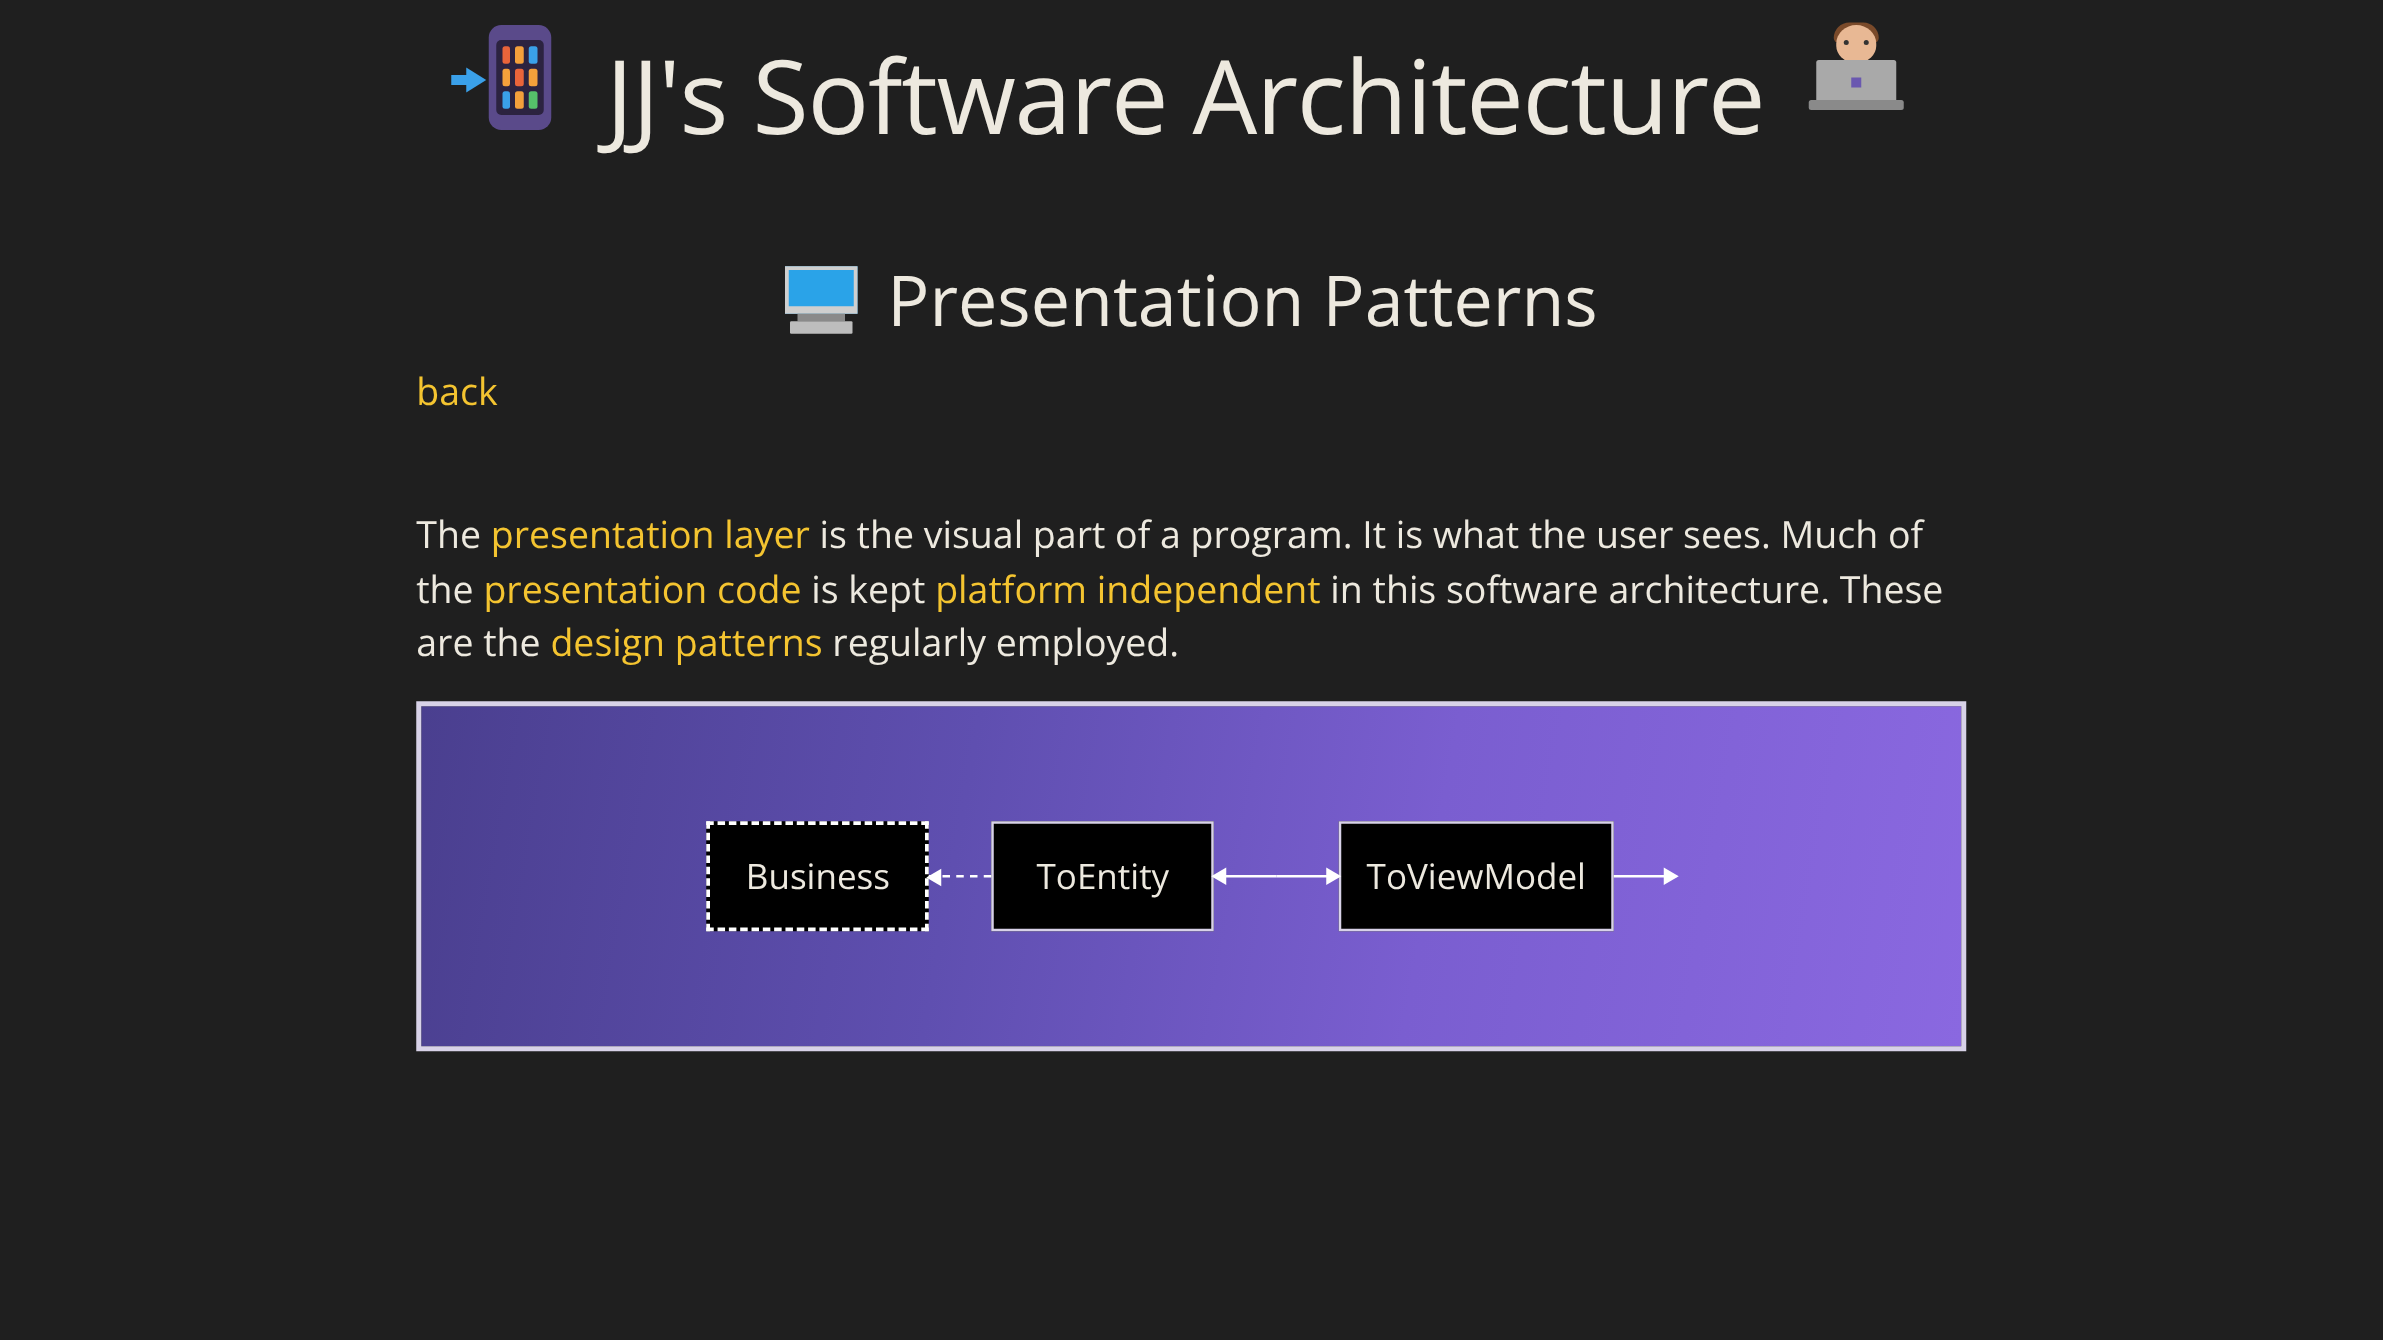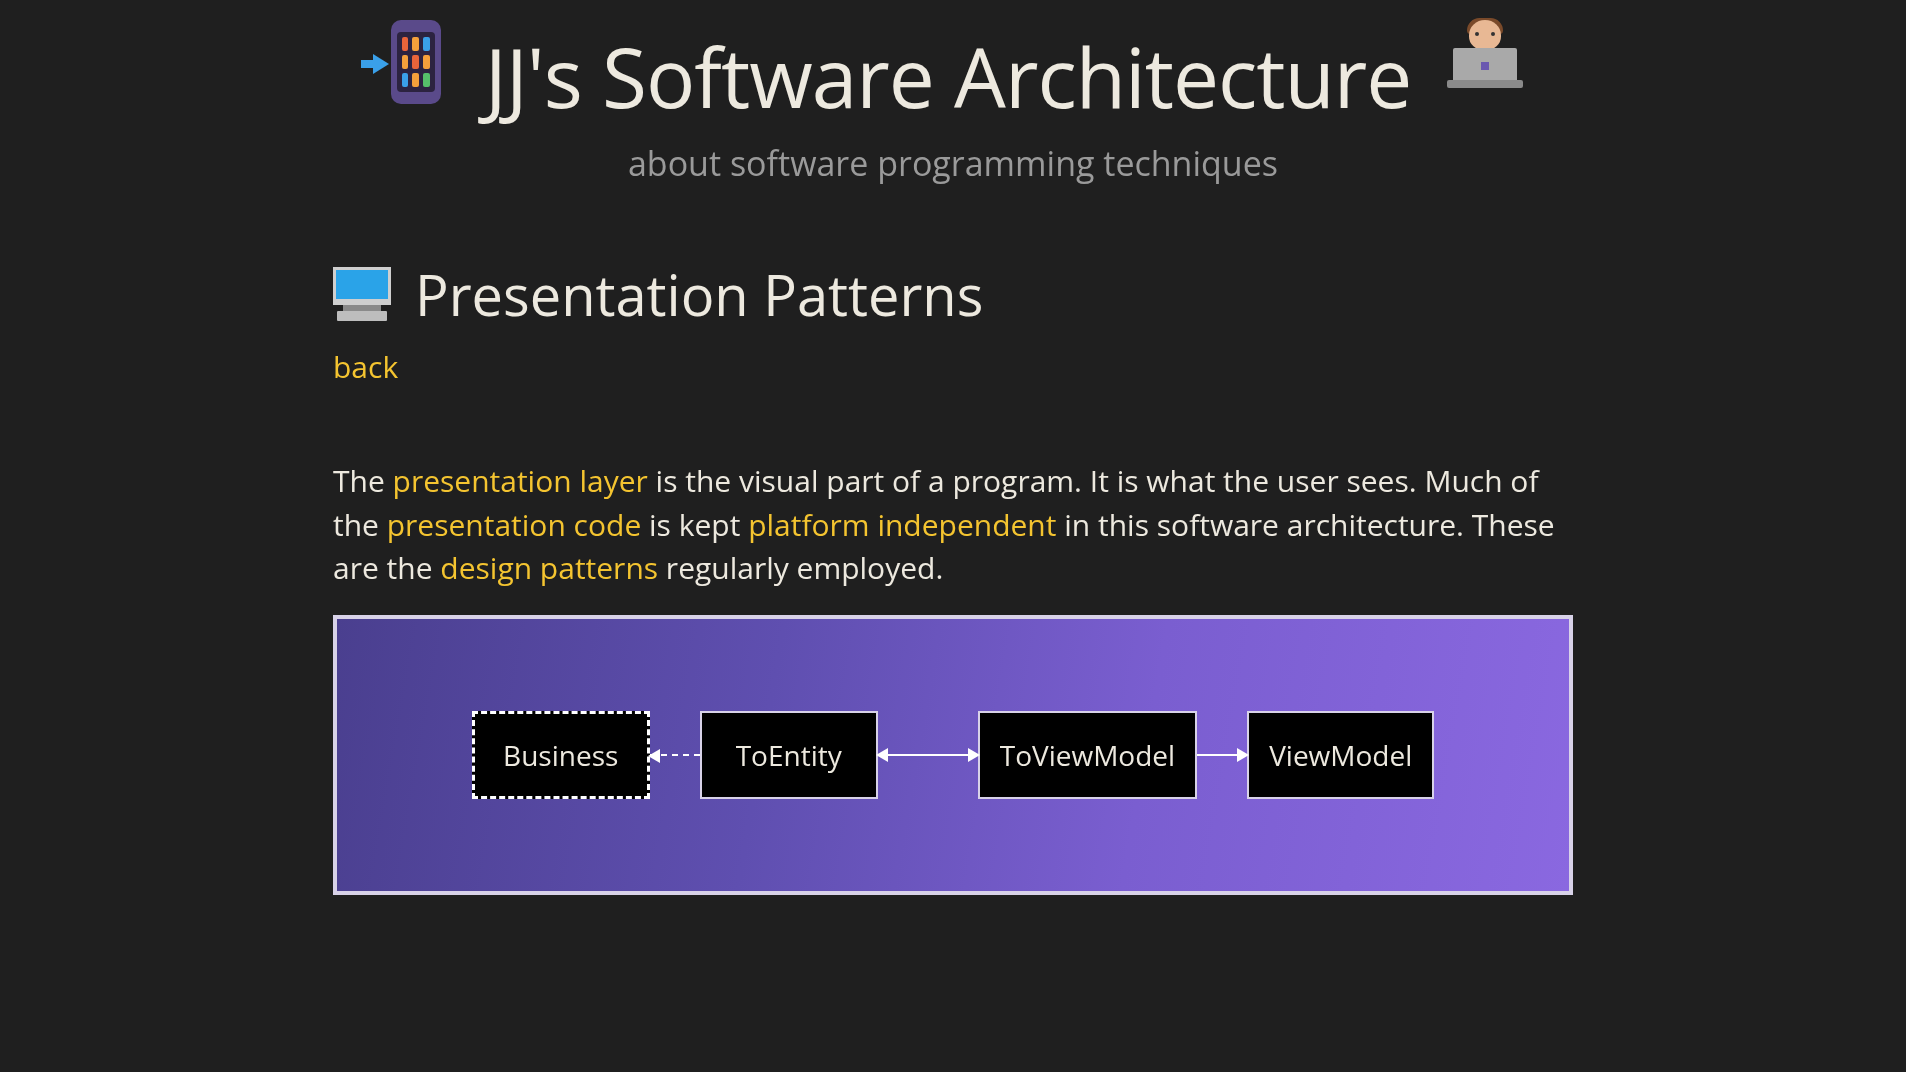--- a/index.html
+++ b/index.html
@@ -65,21 +65,21 @@
   .hair { position:absolute; left:22px; top:-2px; width:36px; height:16px; background:#7a4a2a; border-radius:14px 14px 4px 4px; }
   .eyes { position:absolute; left:30px; top:12px; width:20px; height:4px; display:flex; justify-content:space-between;}
   .eyes span{ width:4px; height:4px; background:#333; border-radius:50%; }
   .laptop-screen { position:absolute; left:8px; top:28px; width:64px; height:34px; background:#a9a9a9; border-radius:2px; }
   .laptop-logo { position:absolute; left:36px; top:42px; width:8px; height:8px; background:#6a58b0; }
   .laptop-base { position:absolute; left:2px; top:60px; width:76px; height:8px; background:#8a8a8a; border-radius:2px; }
 
   
   .page-heading {
     display: flex; align-items: center; gap: 24px;
-    font-size: 56px; font-weight: 400; margin-bottom: 14px;
+    font-size: 56px; font-weight: 400; margin-bottom: 14px; justify-content: center;
   }
   .monitor-icon { width:58px; height:54px; position:relative; }
   .mon-screen { position:absolute; left:0; top:0; width:58px; height:38px; background:#2aa3e8; border:3px solid #cfcfcf; border-bottom-width:6px; box-sizing:border-box; }
   .mon-base { position:absolute; left:10px; top:38px; width:38px; height:6px; background:#8a8a8a; }
   .mon-kb { position:absolute; left:4px; top:44px; width:50px; height:10px; background:#bdbdbd; border-radius:1px; }
 
   .back-link {
     display:inline-block; color:#f4c430; font-size:30px; margin-bottom: 72px;
     text-decoration: none;
   }
@@ -143,21 +143,20 @@
         <div class="head"></div>
         <div class="eyes">
             <span></span>
             <span></span>
           </div>
         <div class="laptop-screen"></div>
         <div class="laptop-logo"></div>
         <div class="laptop-base"></div>
       </div>
     </div>
-    <div class="site-subtitle">about software programming techniques</div>
   </header>
 
   <div class="page-heading">
     <div class="monitor-icon">
       <div class="mon-screen"></div>
       <div class="mon-base"></div>
       <div class="mon-kb"></div>
     </div>
     <span>Presentation Patterns</span>
   </div>
@@ -169,15 +168,14 @@
   </p>
 
   <div class="diagram">
     <div class="node dashed">Business</div>
     <div class="arrow dashed left-head"></div>
     <div class="node">ToEntity</div>
     <div class="arrow left-head"></div>
     <div class="arrow right-head"></div>
     <div class="node wide">ToViewModel</div>
     <div class="arrow right-head"></div>
-    <div class="node wide">ViewModel</div>
   </div>
 </div>
 
 </body></html>

